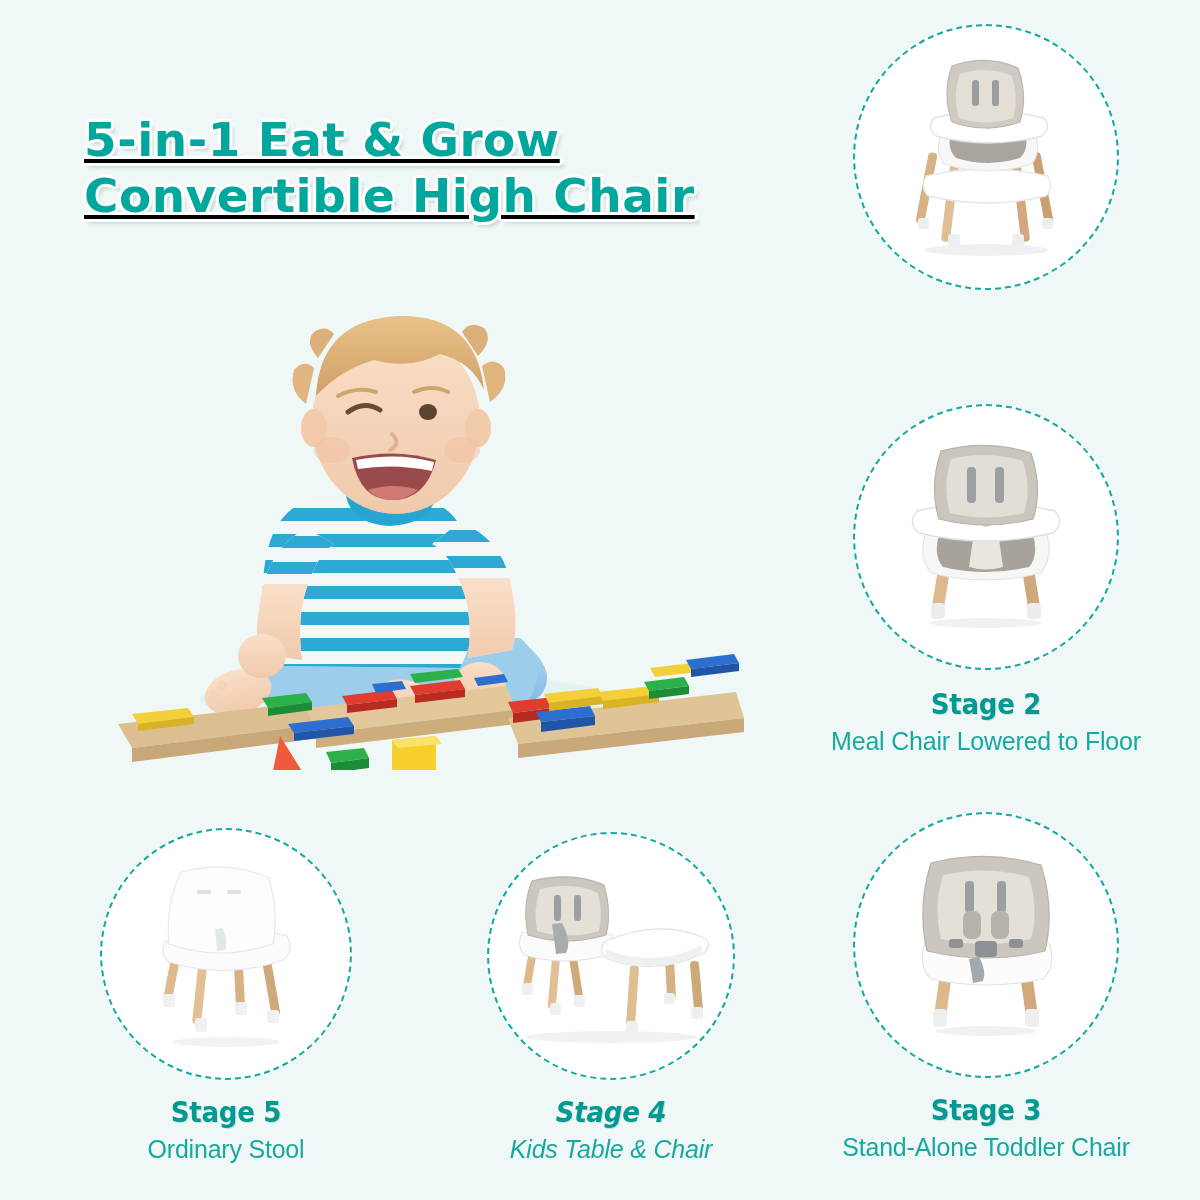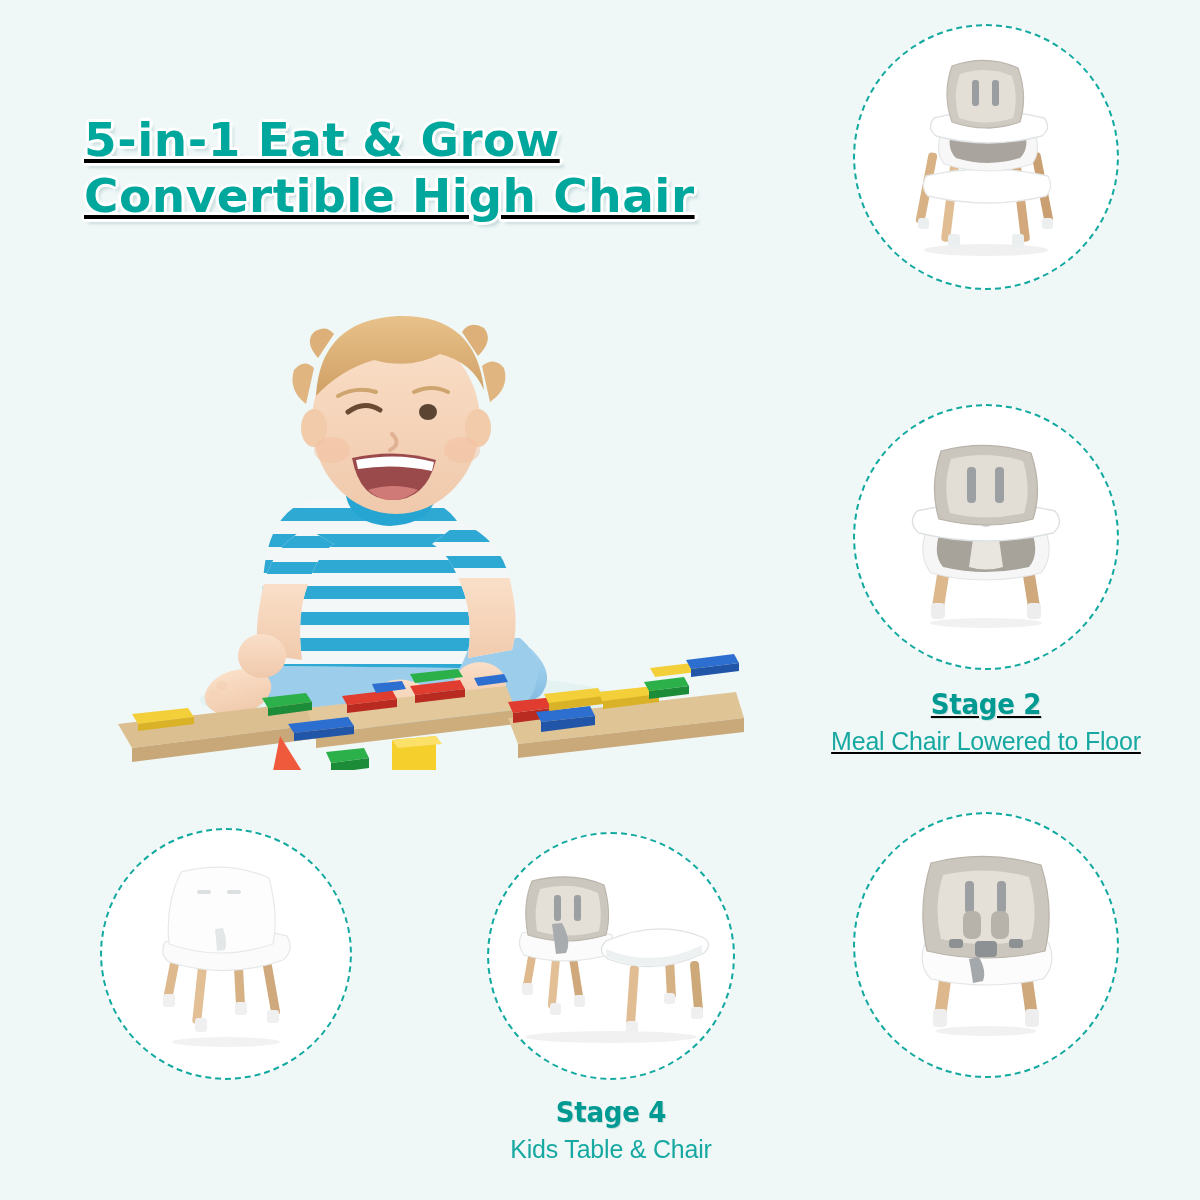--- a/index.html
+++ b/index.html
@@ -73,25 +73,25 @@
   #stage1 .circle { width:266px; height:266px; }
   #stage2 { left:853px; top:404px; width:266px; }
   #stage2 .circle { width:266px; height:266px; }
   #stage3 { left:853px; top:812px; width:266px; }
   #stage3 .circle { width:266px; height:266px; }
   #stage4 { left:487px; top:832px; width:248px; }
   #stage4 .circle { width:248px; height:248px; }
   #stage5 { left:100px; top:828px; width:252px; }
   #stage5 .circle { width:252px; height:252px; }
 
-  #stage2 .caption { margin-top:18px;text-decoration:underline; }
+  #stage2 .caption { margin-top:18px; }
   #stage3 .caption, #stage4 .caption, #stage5 .caption { margin-top:16px; }
   #stage3 .caption { width:360px; margin-left:-47px; }
   #stage2 .caption { width:380px; margin-left:-57px; }
-  #stage4 .caption { width:300px; margin-left:-26px; }
+  #stage4 .caption { width:300px; margin-left:-26px;font-style:italic; }
   #stage5 .caption { width:290px; margin-left:-19px; }
 
   
   #hero { position:absolute; left:110px; top:300px; width:640px; height:470px; }
 
   
   svg { display:block; }
 </style>
 </head>
 <body>
@@ -347,20 +347,24 @@
         <rect x="106" y="36" width="9" height="32" rx="4" fill="#9ca0a3"></rect>
         <rect x="72" y="66" width="18" height="28" rx="7" fill="#b7b2aa"></rect>
         <rect x="100" y="66" width="18" height="28" rx="7" fill="#b7b2aa"></rect>
         <rect x="84" y="96" width="22" height="16" rx="4" fill="#8e9194"></rect>
         <rect x="58" y="94" width="14" height="9" rx="3" fill="#8e9194"></rect>
         <rect x="118" y="94" width="14" height="9" rx="3" fill="#8e9194"></rect>
         <path d="M88 112 q8 14 4 24 l-10 2 q-2 -14 -4 -24z" fill="#a5a8ab"></path>
       </svg>
     </div>
   </div>
+  <div class="caption">
+    <div class="cap-stage">Stage 3</div>
+    <div class="cap-desc">Stand-Alone Toddler Chair</div>
+  </div>
 </div>
 
 <div class="stage" id="stage4">
   <div class="circle">
     <div class="circle-inner">
       <svg width="210" height="190" viewBox="0 0 210 190">
         <ellipse cx="105" cy="176" rx="86" ry="6" fill="#f1f1f1"></ellipse>
 
         <rect x="20" y="86" width="8" height="42" rx="4" fill="#ddb98d" transform="rotate(10 24 107)"></rect>
         <rect x="66" y="90" width="8" height="52" rx="4" fill="#cfa97c" transform="rotate(-9 70 116)"></rect>
@@ -408,13 +412,17 @@
         <rect x="104" y="148" width="12" height="13" rx="3" fill="#f0f0f0"></rect>
 
         <path d="M34 88 q60 -22 122 -6 q8 14 -4 24 q-56 20 -114 2 q-10 -8 -4 -20z" fill="#fbfbfb" stroke="#e4e7e8" stroke-width="1.2"></path>
         <path d="M50 18 q48 -12 88 6 q10 38 4 66 q-54 18 -104 0 q-4 -40 12 -72z" fill="#fdfdfd" stroke="#e6e9ea" stroke-width="1.2"></path>
         <rect x="66" y="36" width="14" height="4" rx="2" fill="#dcdfe0"></rect>
         <rect x="96" y="36" width="14" height="4" rx="2" fill="#dcdfe0"></rect>
         <path d="M92 74 q5 14 2 22 l-8 1 q-1 -12 -2 -22z" fill="#e4e7e8"></path>
       </svg>
     </div>
   </div>
+  <div class="caption">
+    <div class="cap-stage">Stage 5</div>
+    <div class="cap-desc">Ordinary Stool</div>
+  </div>
 </div>
 
 </body></html>

